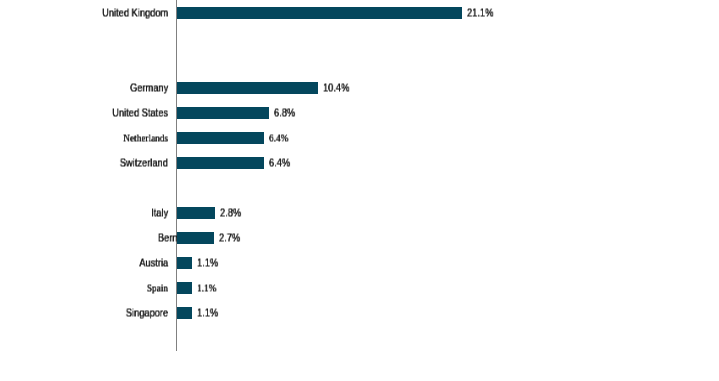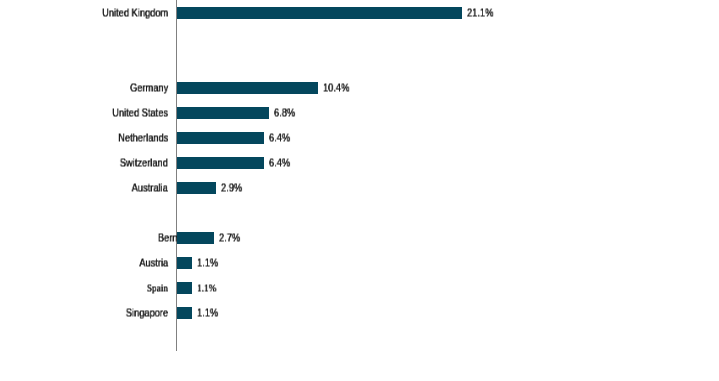--- a/index.html
+++ b/index.html
@@ -50,34 +50,34 @@
     <div class="row" style="top: 75.2px;">
       <div class="cat-label">Germany</div>
       <div class="bar" style="width: 140.639px; height: 12px; background: rgb(4, 71, 93);"></div>
       <div class="val-label" style="left: 322.739px;">10.4%</div>
     </div>
     <div class="row" style="top: 100.2px; text-decoration: underline;">
       <div class="cat-label">United States</div>
       <div class="bar" style="width: 91.9564px; height: 12px; background: rgb(4, 71, 93);"></div>
       <div class="val-label" style="left: 274.056px;">6.8%</div>
     </div>
-    <div class="row" style="top: 125.2px;">
+    <div class="row" style="top: 125.2px; font-family: Liberation Serif, serif;">
       <div class="cat-label">Netherlands</div>
       <div class="bar" style="width: 86.5472px; height: 12px; background: rgb(4, 71, 93);"></div>
       <div class="val-label" style="left: 268.647px;">6.4%</div>
     </div>
     <div class="row" style="top: 150.2px;">
       <div class="cat-label">Switzerland</div>
       <div class="bar" style="width: 86.5472px; height: 12px; background: rgb(4, 71, 93);"></div>
       <div class="val-label" style="left: 268.647px;">6.4%</div>
     </div>
-    <div class="row" style="top: 175.2px;">
-      <div class="cat-label">Australia</div>
-      <div class="bar" style="width: 39.2167px; height: 12px; background: rgb(4, 71, 93);"></div>
-      <div class="val-label" style="left: 221.317px;">2.9%</div>
+    <div class="row" style="top: 200.2px;">
+      <div class="cat-label">Italy</div>
+      <div class="bar" style="width: 37.8644px; height: 12px; background: rgb(4, 71, 93);"></div>
+      <div class="val-label" style="left: 219.964px;">2.8%</div>
     </div>
     <div class="row" style="top: 225.2px; padding-left: 28px;">
       <div class="cat-label">Bermuda</div>
       <div class="bar" style="width: 36.5121px; height: 12px; background: rgb(4, 71, 93);"></div>
       <div class="val-label" style="left: 218.612px;">2.7%</div>
     </div>
     <div class="row" style="top: 250.2px;">
       <div class="cat-label">Austria</div>
       <div class="bar" style="width: 14.8753px; height: 12px; background: rgb(4, 71, 93);"></div>
       <div class="val-label" style="left: 196.975px;">1.1%</div>

